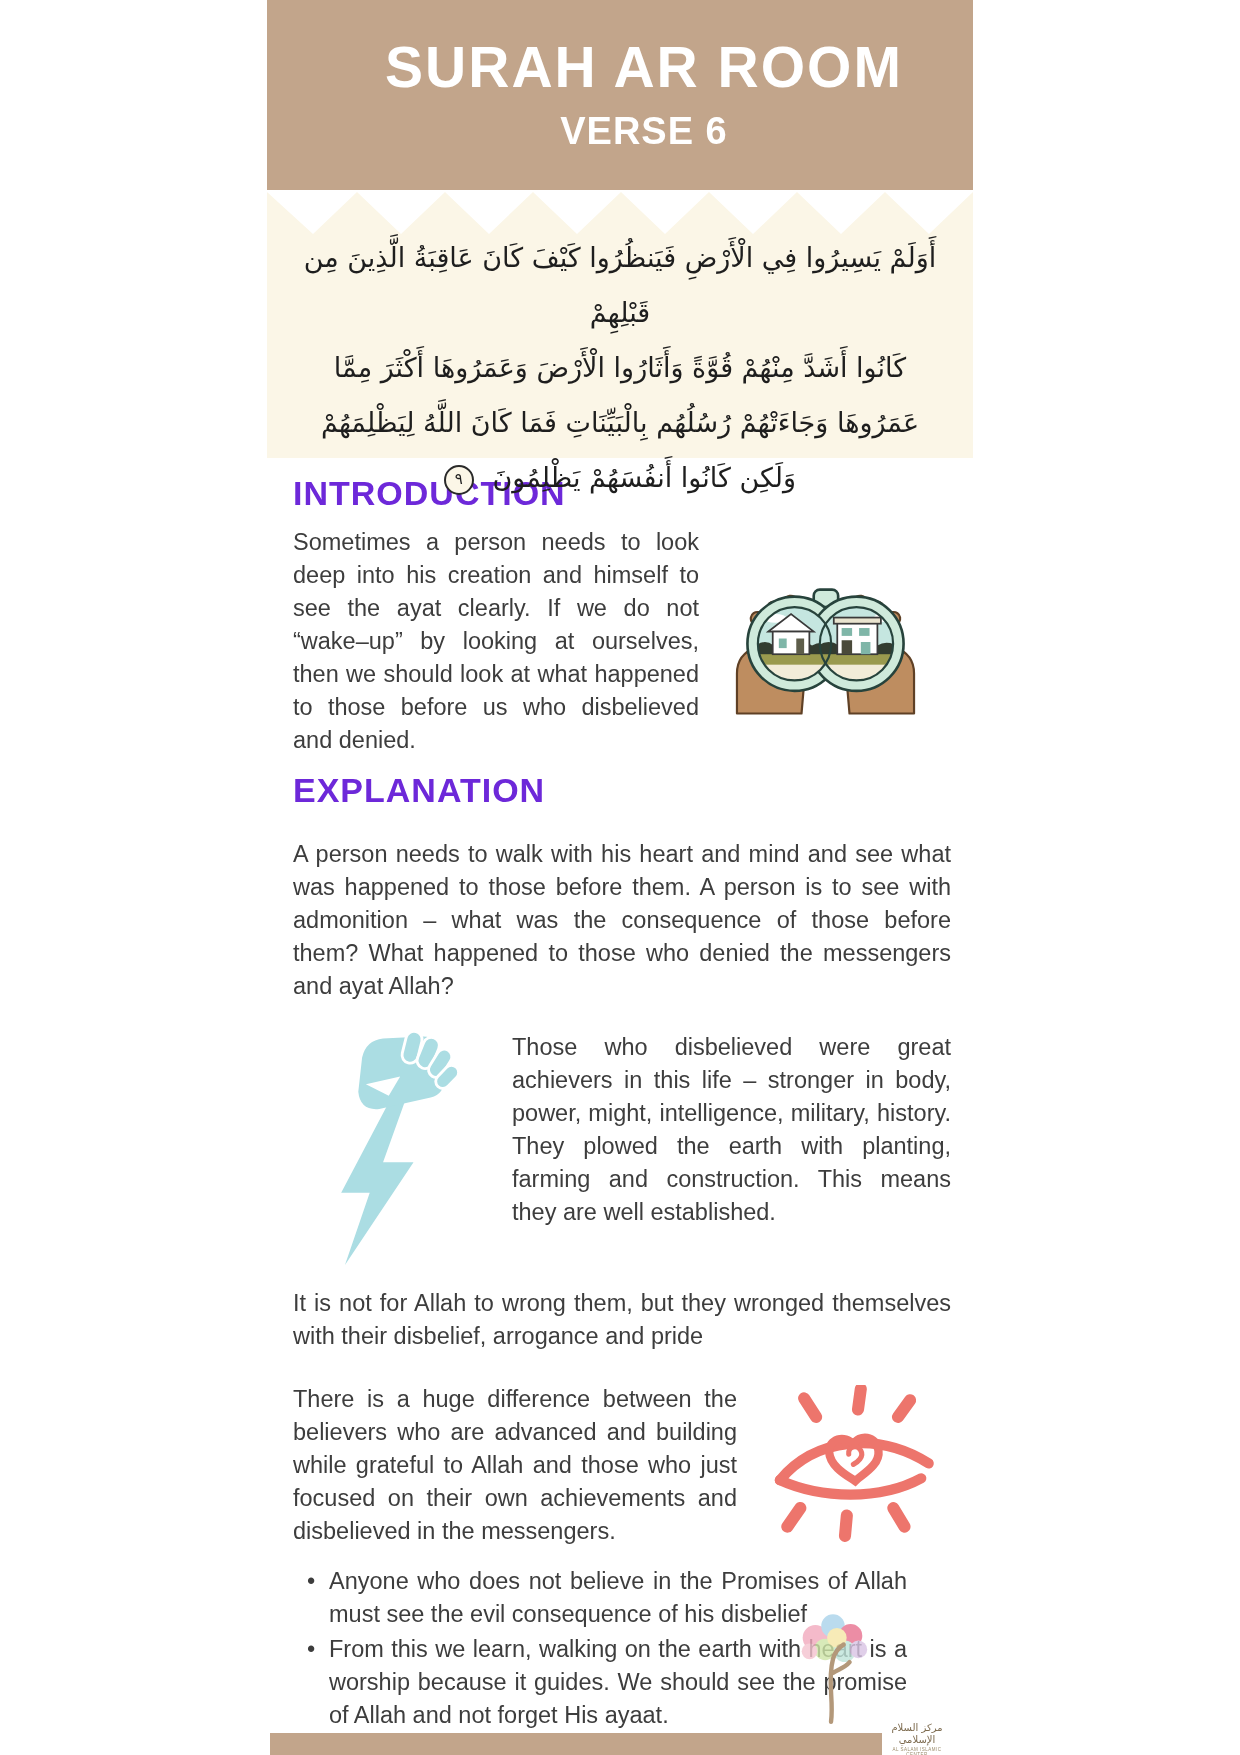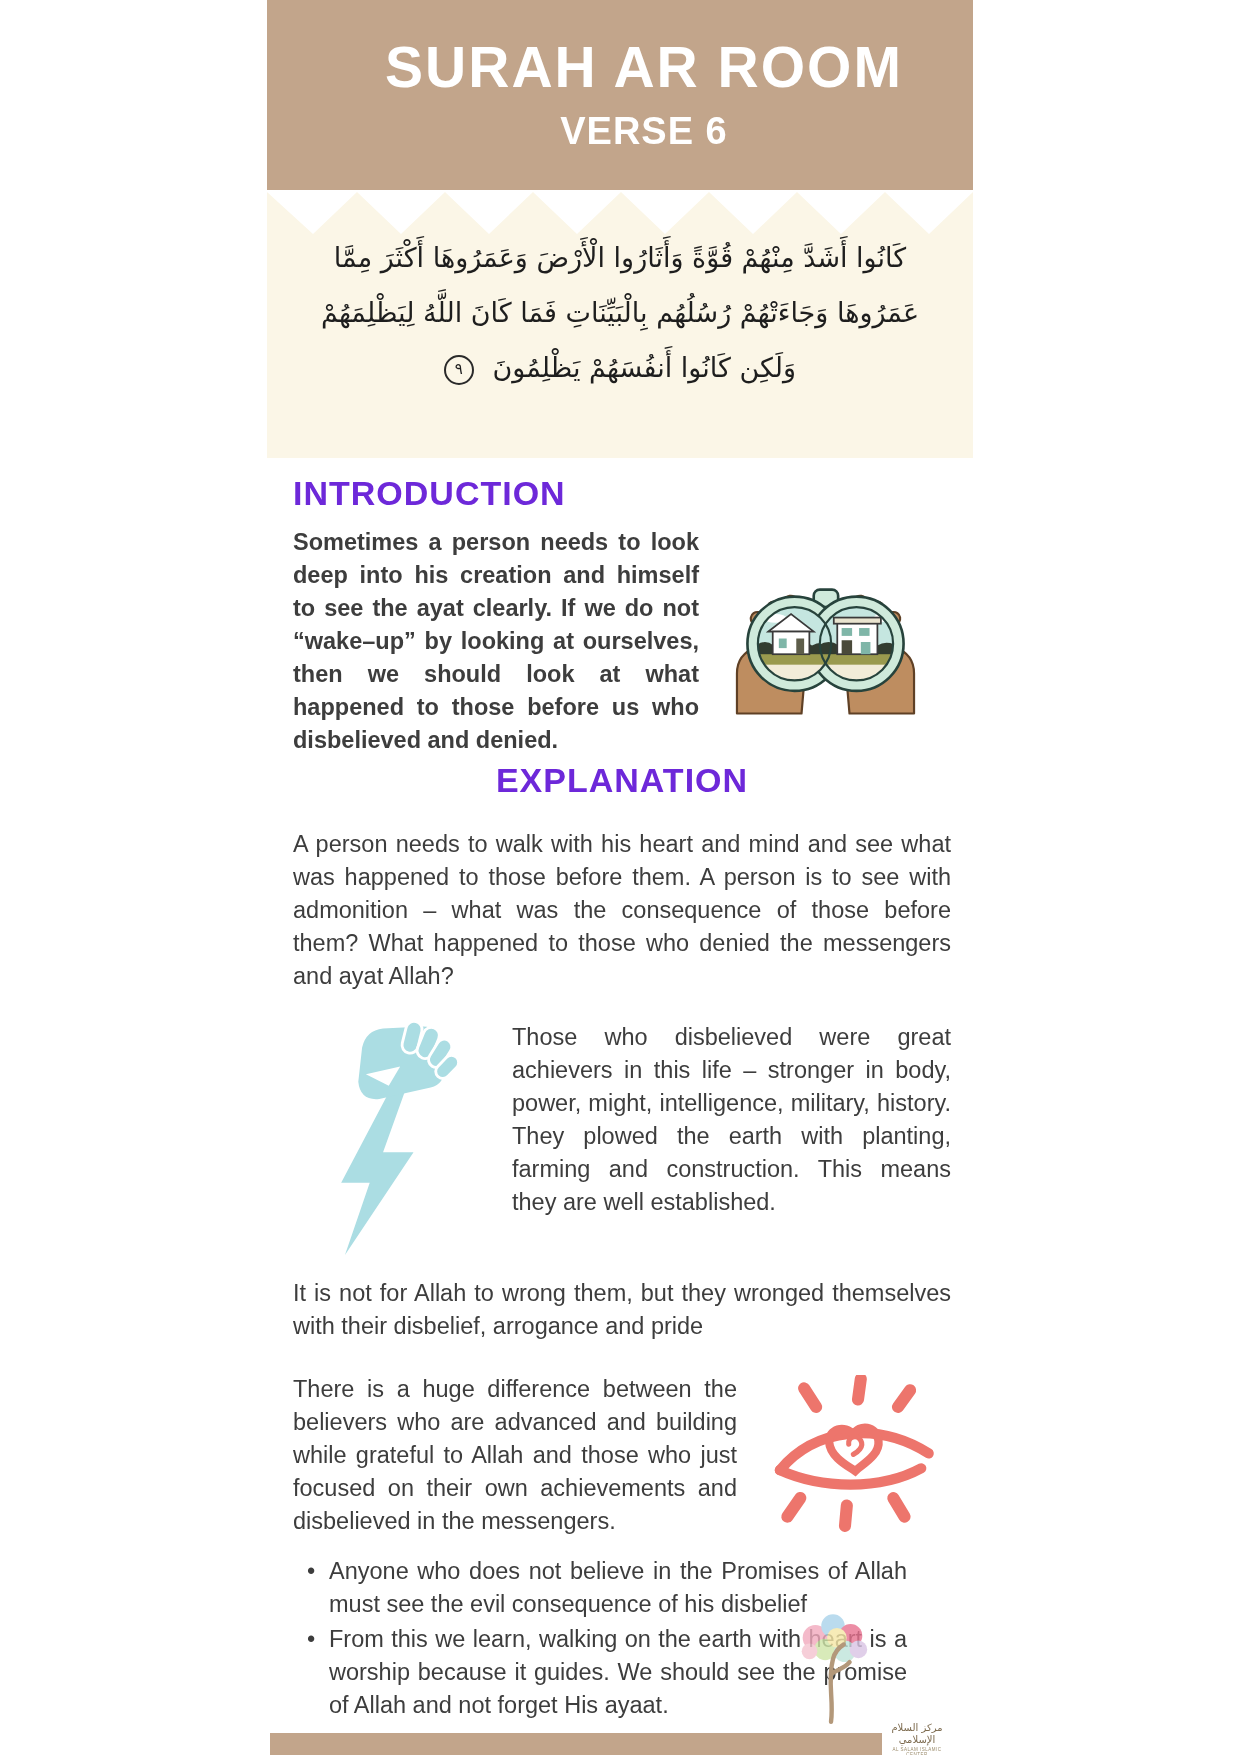--- a/index.html
+++ b/index.html
@@ -86,24 +86,24 @@
   }
   .body-text {
     color:#3d3d3d;
     font-size:23.5px;
     line-height:33px;
     text-align:justify;
   }
 
   .intro-heading { margin-top:16px; }
   .intro-row { display:flex; margin-top:13px; }
-  .intro-row .body-text { width:406px;font-weight:bold; }
+  .intro-row .body-text { width:406px; }
   .binoculars-wrap { margin-left:24px; margin-top:40px; }
 
-  .explain-heading { margin-top:4px;text-align:center; }
+  .explain-heading { margin-top:14px; }
   .explain-body { margin-top:28px; }
 
   .fist-row { display:flex; margin-top:26px;gap:31px; }
   .fist-wrap { margin-left:16px; width:150px; flex:none; }
   .fist-row .body-text { width:478px; margin-left:22px; margin-top:2px; }
 
   .wrong-para { margin-top:16px; }
 
   .diff-row { display:flex; margin-top:30px; }
   .diff-row .body-text { width:447px; }
@@ -148,20 +148,21 @@
     <div class="header">
       <div class="title">SURAH AR ROOM</div>
       <div class="subtitle">VERSE 6</div>
     </div>
 
     <div class="verse-block">
       <svg class="verse-zigzag" viewBox="0 0 706 44" preserveAspectRatio="none">
         <path fill="#ffffff" d="M0,0 H706 V2 L662,44 L618,2 L574,44 L530,2 L486,44 L442,2 L398,44 L354,2 L310,44 L266,2 L222,44 L178,2 L134,44 L90,2 L46,44 L0,2 Z"></path>
       </svg>
       <div class="verse-text">
+        <div>أَوَلَمْ يَسِيرُوا فِي الْأَرْضِ فَيَنظُرُوا كَيْفَ كَانَ عَاقِبَةُ الَّذِينَ مِن قَبْلِهِمْ</div>
         <div>كَانُوا أَشَدَّ مِنْهُمْ قُوَّةً وَأَثَارُوا الْأَرْضَ وَعَمَرُوهَا أَكْثَرَ مِمَّا</div>
         <div>عَمَرُوهَا وَجَاءَتْهُمْ رُسُلُهُم بِالْبَيِّنَاتِ فَمَا كَانَ اللَّهُ لِيَظْلِمَهُمْ</div>
         <div>
           <span>وَلَكِن كَانُوا أَنفُسَهُمْ يَظْلِمُونَ</span>
           <span class="ayah-mark">٩</span>
         </div>
       </div>
     </div>
 
     <div class="content">

